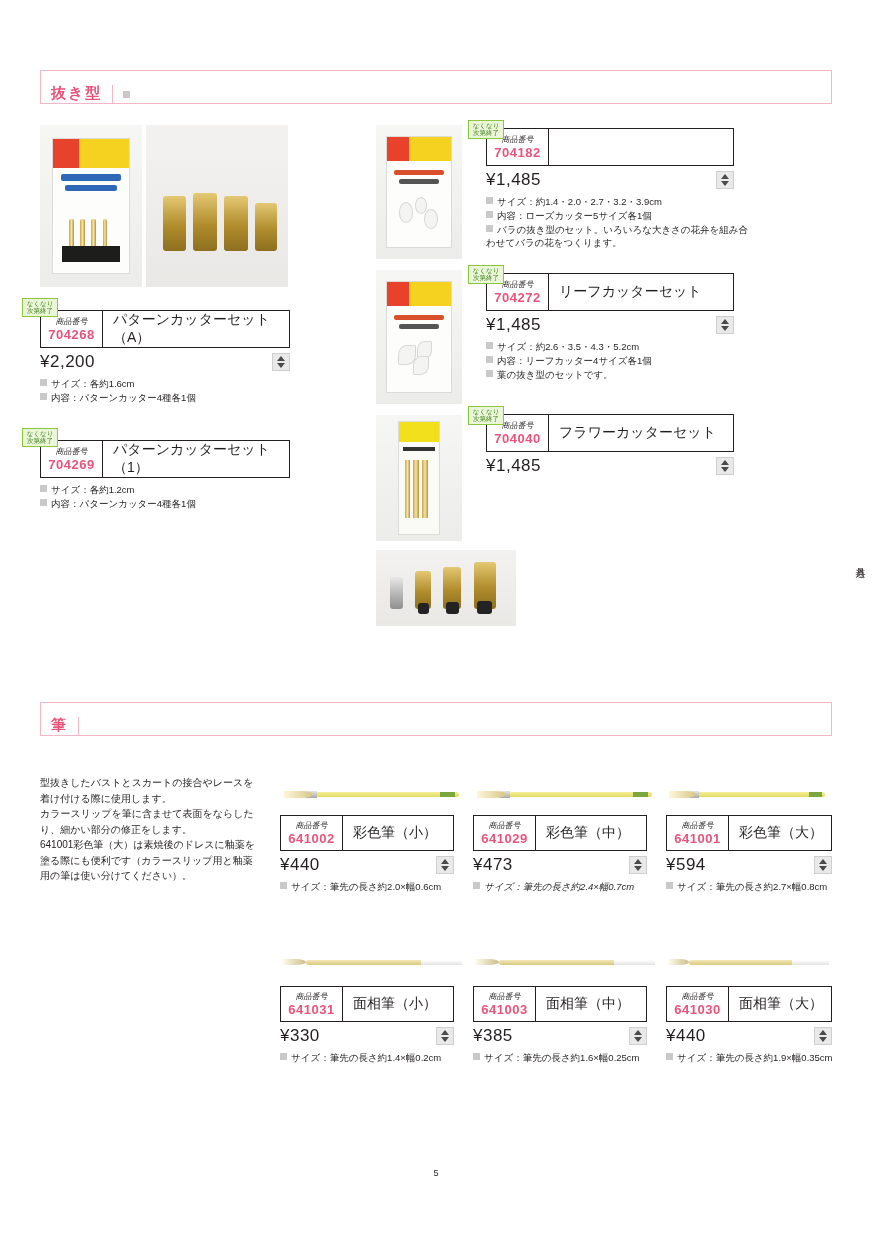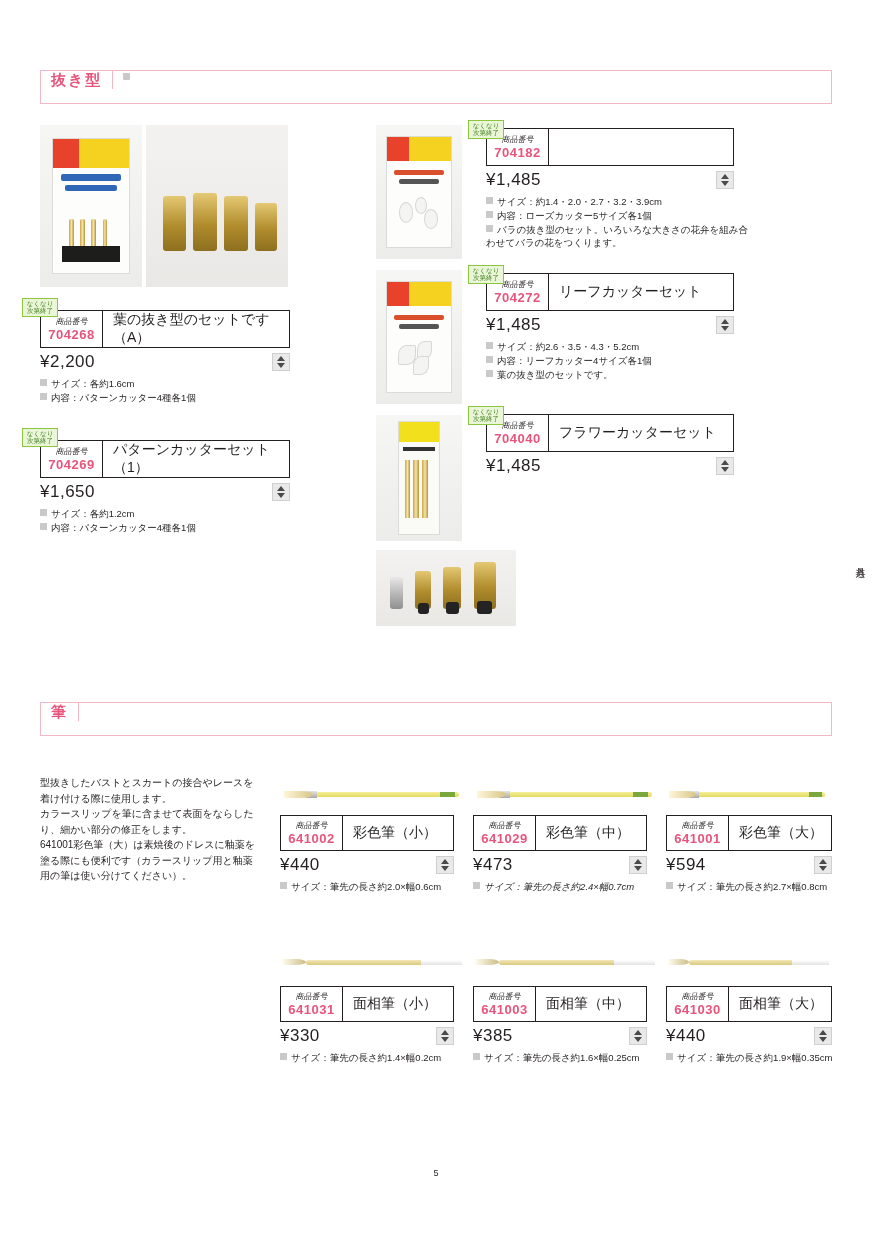--- a/index.html
+++ b/index.html
@@ -15,21 +15,21 @@
   }
   .page { position: relative; width: 872px; height: 1236px; }
 
   
   .section-bar {
     position: absolute;
     border: 1px solid #f2b8c6;
     background: #fff;
     height: 34px;
     display: flex;
-    align-items: flex-start;
+    align-items: flex-end;
     padding: 0 10px;
   }
   .section-title {
     color: #e8547c;
     font-size: 15px;
     font-weight: bold;
     letter-spacing: 2px;
     padding-right: 10px;
   }
   .section-divider {
@@ -314,21 +314,21 @@
 
   <div class="prod" style="left:22px; top:310px; width:268px;">
     <div class="badge" style="left:0; top:-12px;">
       <span>なくなり</span><br><span>次第終了</span>
     </div>
     <div class="codebox" style="margin-left:18px; width:250px; height:38px;">
       <div class="codecol">
         <span class="lbl">商品番号</span>
         <span class="num">704268</span>
       </div>
-      <div class="namecol">葉の抜き型のセットです（A）</div>
+      <div class="namecol">パターンカッターセット（A）</div>
     </div>
     <div class="pricerow" style="margin-left:18px; width:250px;">
       <span class="price">¥2,200</span>
       <span class="arrows"></span>
     </div>
     <div class="speclist" style="margin-left:18px;">
       <span class="spec"><span class="sq"></span><span>サイズ：各約1.6cm</span></span>
       <span class="spec"><span class="sq"></span><span>内容：パターンカッター4種各1個</span></span>
     </div>
   </div>
@@ -336,24 +336,20 @@
   <div class="prod" style="left:22px; top:440px; width:268px;">
     <div class="badge" style="left:0; top:-12px;">
       <span>なくなり</span><br><span>次第終了</span>
     </div>
     <div class="codebox" style="margin-left:18px; width:250px; height:38px;">
       <div class="codecol">
         <span class="lbl">商品番号</span>
         <span class="num">704269</span>
       </div>
       <div class="namecol">パターンカッターセット（1）</div>
-    </div>
-    <div class="pricerow" style="margin-left:18px; width:250px;">
-      <span class="price">¥1,650</span>
-      <span class="arrows"></span>
     </div>
     <div class="speclist" style="margin-left:18px;">
       <span class="spec"><span class="sq"></span><span>サイズ：各約1.2cm</span></span>
       <span class="spec"><span class="sq"></span><span>内容：パターンカッター4種各1個</span></span>
     </div>
   </div>
 
   <div class="prod" style="left:468px; top:128px; width:270px;">
     <div class="badge" style="left:0; top:-8px;">
       <span>なくなり</span><br><span>次第終了</span>

